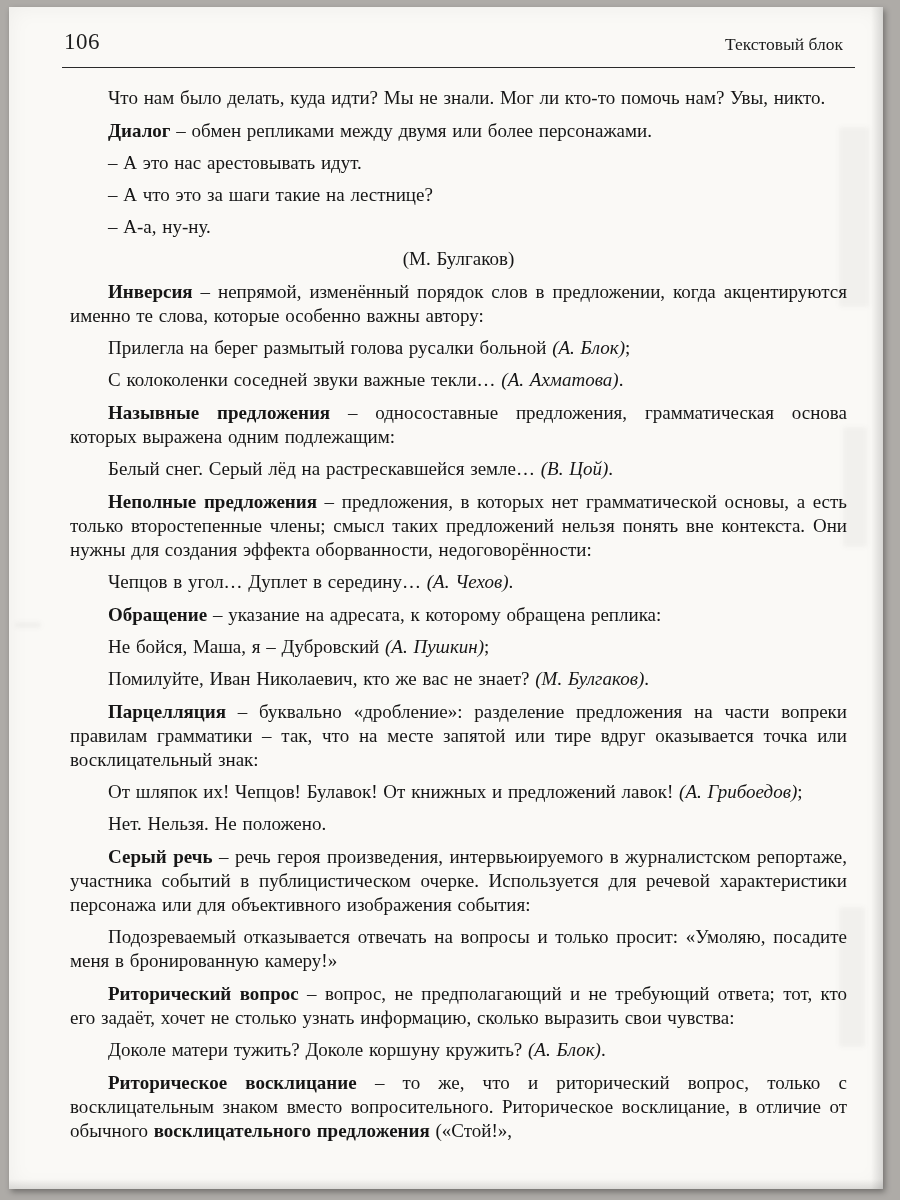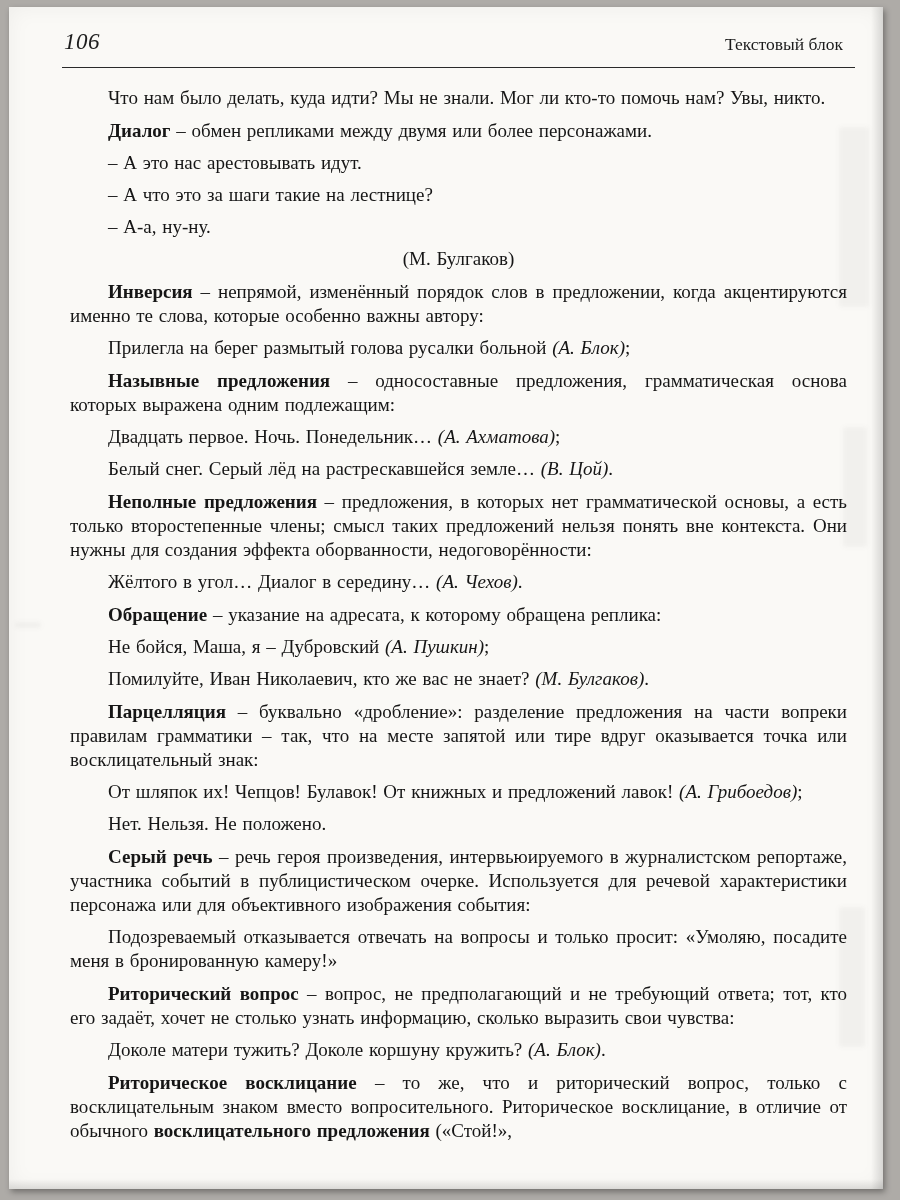--- a/index.html
+++ b/index.html
@@ -20,21 +20,21 @@
     background:linear-gradient(to right, rgba(0,0,0,0), rgba(0,0,0,0.12));
     pointer-events:none;
   }
   .page::before{
     content:"";position:absolute;left:0;bottom:0;width:100%;height:10px;
     background:linear-gradient(to bottom, rgba(0,0,0,0), rgba(0,0,0,0.10));
     pointer-events:none;
   }
   header{position:relative;height:38px;}
   .pagenum{
-    position:absolute;left:2px;top:2px;font-size:23px;color:#1e1e1e;letter-spacing:0.5px;font-style:italic;
+    position:absolute;left:2px;top:2px;font-size:23px;color:#1e1e1e;letter-spacing:0.5px;
   }
   .running-head{
     position:absolute;left:0;right:12px;top:7px;text-align:right;
     font-size:17.5px;color:#1b1b1b;
   }
   .rule{
     border:none;border-top:1.8px solid #2a2a2a;margin:2px 0 18px 0;
   }
   main{color:#161616;font-size:19px;line-height:24px;word-spacing:1px;}
   .para{
@@ -67,27 +67,27 @@
 
     <p class="para mt-lg"><b>Диалог</b><span> – обмен репликами между двумя или более персонажами.</span></p>
 
     <p class="para"><span>– А это нас арестовывать идут.</span></p>
     <p class="para mt-sm"><span>– А что это за шаги такие на лестнице?</span></p>
     <p class="para"><span>– А-а, ну-ну.</span></p>
     <p class="para center"><span>(М. Булгаков)</span></p>
 
     <p class="para mt-lg"><b>Инверсия</b><span> – непрямой, изменённый порядок слов в предложении, когда акцентируются именно те слова, которые особенно важны автору:</span></p>
     <p class="para mt-sm"><span>Прилегла на берег размытый голова русалки больной </span><i>(А. Блок)</i><span>;</span></p>
+    <p class="para"><span>С колоколенки соседней звуки важные текли… </span><i>(А. Ахматова)</i><span>.</span></p>
 
     <p class="para mt-lg"><b>Назывные предложения</b><span> – односоставные предложения, грамматическая основа которых выражена одним подлежащим:</span></p>
-    <p class="para mt-sm"><span>Двадцать первое. Ночь. Понедельник… </span><i>(А. Ахматова)</i><span>;</span></p>
     <p class="para"><span>Белый снег. Серый лёд на растрескавшейся земле… </span><i>(В. Цой)</i><span>.</span></p>
 
     <p class="para mt-lg"><b>Неполные предложения</b><span> – предложения, в которых нет грамматической основы, а есть только второстепенные члены; смысл таких предложений нельзя понять вне контекста. Они нужны для создания эффекта оборванности, недоговорённости:</span></p>
-    <p class="para mt-sm"><span>Жёлтого в угол… Диалог в середину… </span><i>(А. Чехов)</i><span>.</span></p>
+    <p class="para mt-sm"><span>Чепцов в угол… Дуплет в середину… </span><i>(А. Чехов)</i><span>.</span></p>
 
     <p class="para mt-lg"><b>Обращение</b><span> – указание на адресата, к которому обращена реплика:</span></p>
     <p class="para mt-sm"><span>Не бойся, Маша, я – Дубровский </span><i>(А. Пушкин)</i><span>;</span></p>
     <p class="para"><span>Помилуйте, Иван Николаевич, кто же вас не знает? </span><i>(М. Булгаков)</i><span>.</span></p>
 
     <p class="para mt-lg"><b>Парцелляция</b><span> – буквально «дробление»: разделение предложения на части вопреки правилам грамматики – так, что на месте запятой или тире вдруг оказывается точка или восклицательный знак:</span></p>
     <p class="para mt-sm"><span>От шляпок их! Чепцов! Булавок! От книжных и предложений лавок! </span><i>(А. Грибоедов)</i><span>;</span></p>
     <p class="para"><span>Нет. Нельзя. Не положено.</span></p>
 
     <p class="para mt-lg"><b>Серый речь</b><span> – речь героя произведения, интервьюируемого в журналистском репортаже, участника событий в публицистическом очерке. Используется для речевой характеристики персонажа или для объективного изображения события:</span></p>

